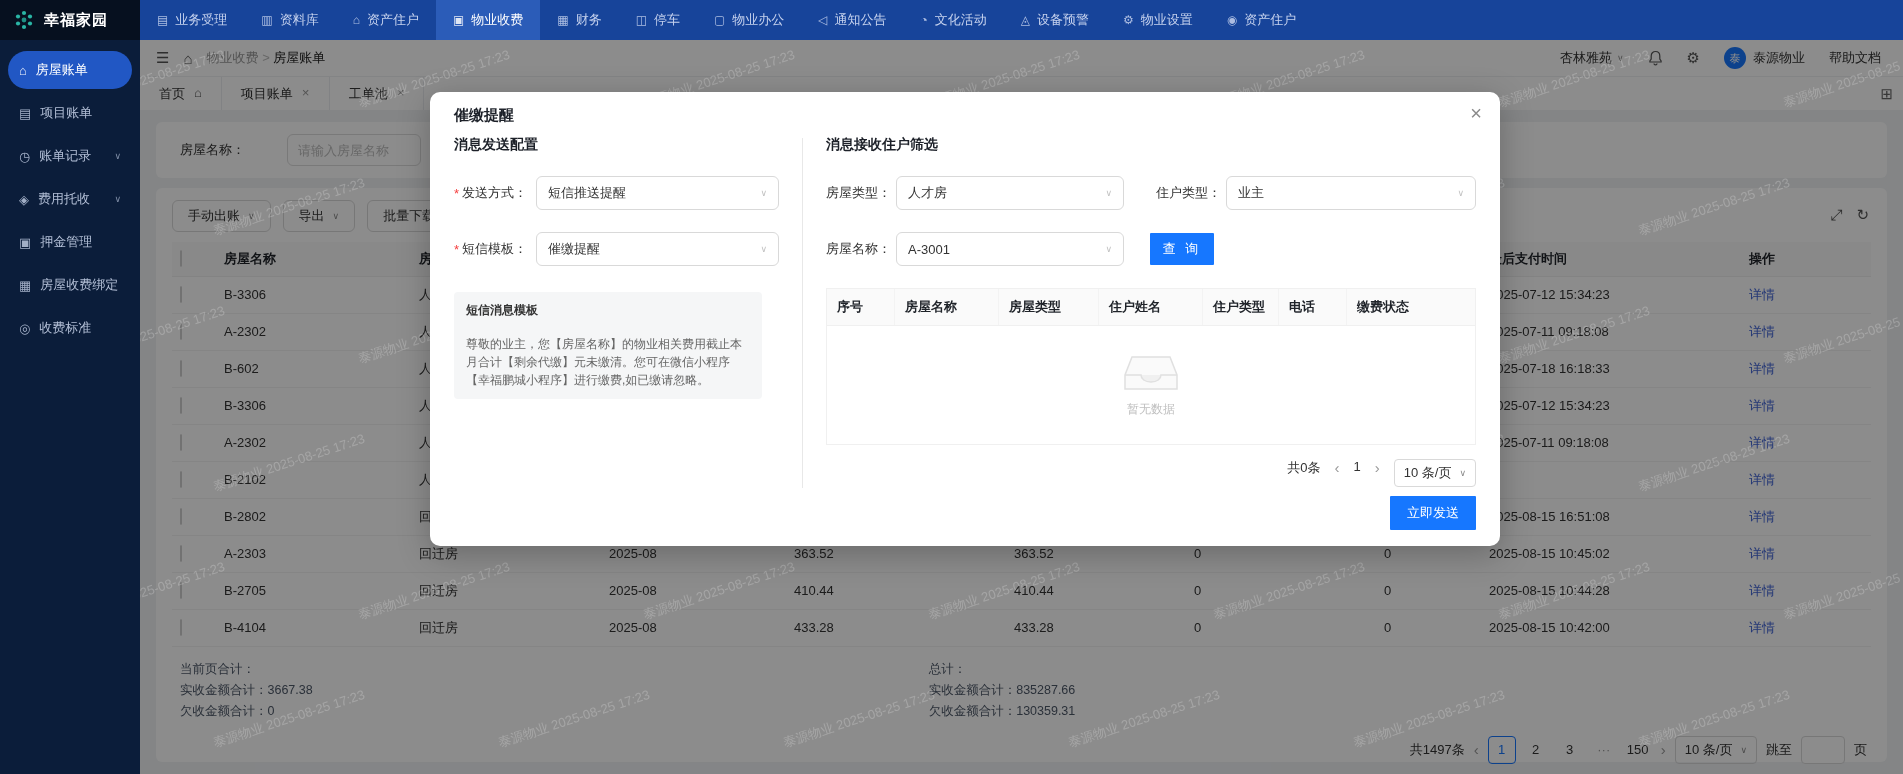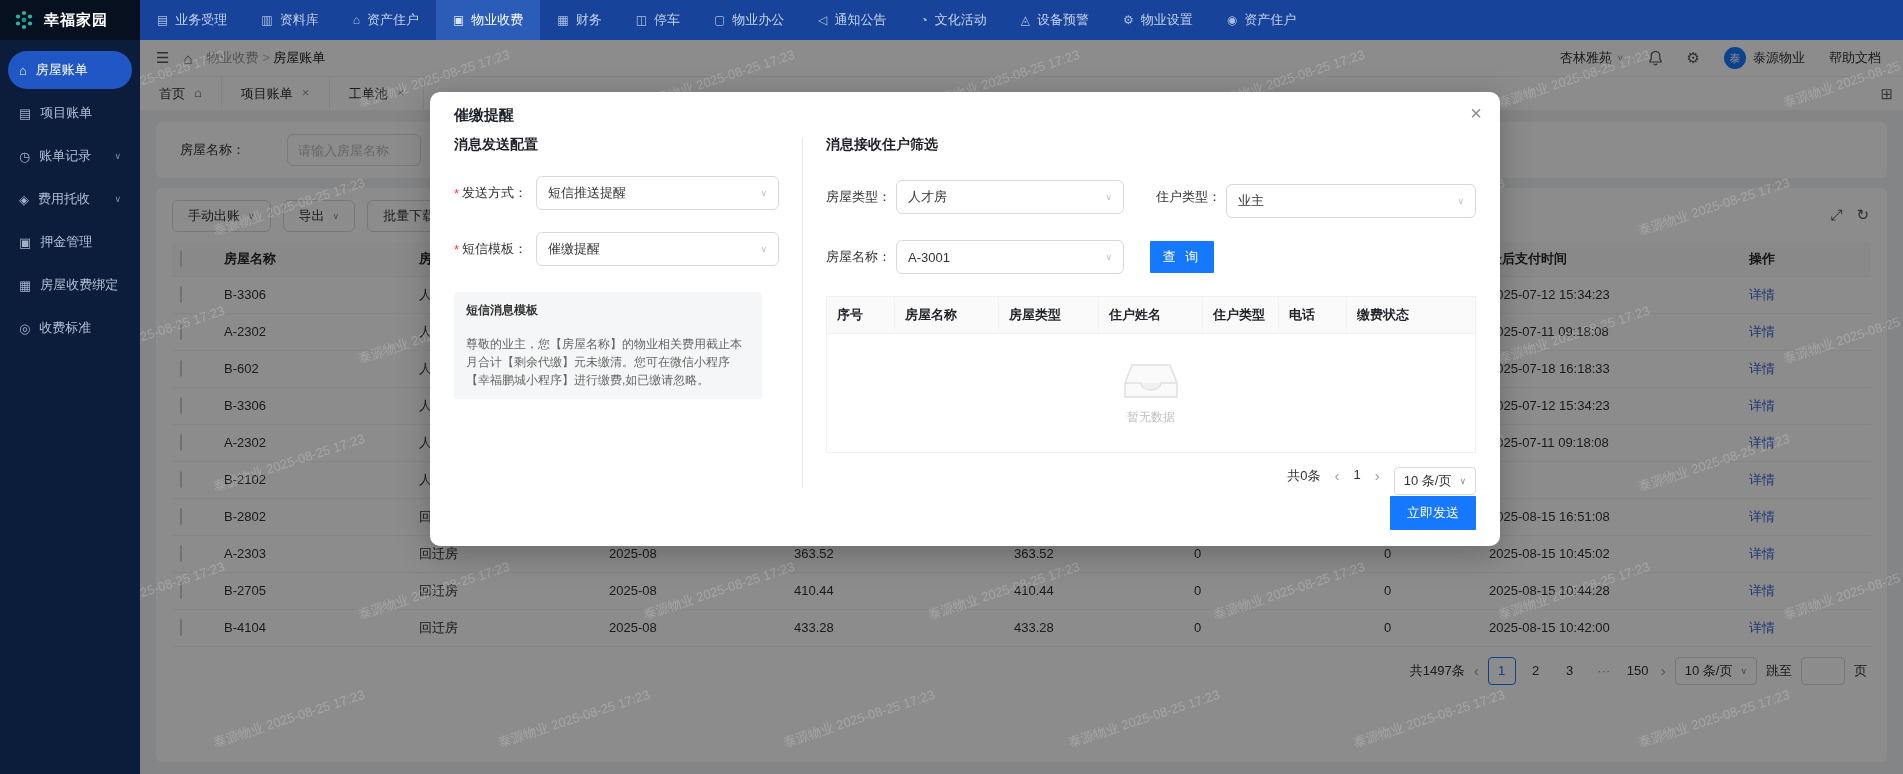--- a/index.html
+++ b/index.html
@@ -91,21 +91,21 @@
   .m-select .sel-caret { color:#c0c0c0; }
   .sel-l { width:243px; }
   .tpl-box { margin-top:26px; width:308px; background:#f5f6f7; border-radius:4px; padding:10px 12px; }
   .tpl-title { font-size:12px; font-weight:bold; color:#333; margin-bottom:16px; }
   .tpl-body { font-size:12px; color:#666; line-height:18px; }
   .vdiv { position:absolute; left:372px; top:46px; bottom:58px; width:1px; background:#e8e8e8; }
   .m-right { position:absolute; left:396px; right:24px; top:44px; }
   .mr-row { display:flex; align-items:center; margin-top:22px; font-size:13px; color:#333; }
   .mr-label { width:70px; flex:none; }
   .sel-r1 { width:228px; }
-  .sel-r2 { flex:1;margin-top:8px; }
+  .sel-r2 { flex:1; }
   .mr-label2 { margin-left:32px; width:70px; flex:none; }
   .btn-primary { background:#1677ff; color:#fff; border:none; border-radius:1px; font-size:13px; cursor:pointer; font-family:inherit; }
   .search-btn { width:64px; height:32px; margin-left:26px; letter-spacing:3px; }
   .m-table { margin-top:22px; border:1px solid #f0f0f0; border-bottom:1px solid #f0f0f0; }
   .m-thead { display:flex; background:#fafafa; border-bottom:1px solid #f0f0f0; }
   .m-th { height:36px; display:flex; align-items:center; padding:0 10px; font-size:13px; font-weight:bold; color:#1f2329; border-right:1px solid #f3f3f3; }
   .m-th:last-child { border-right:none; }
   .m-empty { height:118px; display:flex; flex-direction:column; align-items:center; justify-content:center; gap:8px; }
   .empty-text { font-size:12px; color:#bfbfbf; }
   .m-pager { display:flex; justify-content:flex-end; gap:14px; margin-top:14px; font-size:13px; color:#333; }
@@ -430,20 +430,32 @@
               <td>433.28</td>
               <td>433.28</td>
               <td>0</td>
               <td>0</td>
               <td>2025-08-15 10:42:00</td>
               <td><span class="link">详情</span></td>
             </tr>
           </tbody>
       </table>
 
+      <div class="summary">
+        <div class="sum-left">
+          <div>当前页合计：</div>
+          <div>实收金额合计：3667.38</div>
+          <div>欠收金额合计：0</div>
+        </div>
+        <div class="sum-right">
+          <div>总计：</div>
+          <div>实收金额合计：835287.66</div>
+          <div>欠收金额合计：130359.31</div>
+        </div>
+      </div>
 
       <div class="pager">
         <span>共1497条</span>
         <span class="pg-arrow">‹</span>
         <span style="display:flex;gap:6px;">
             <span class="pg-btn active">1</span>
             <span class="pg-btn">2</span>
             <span class="pg-btn">3</span>
             <span class="pg-btn pg-dots">···</span>
             <span class="pg-btn">150</span>

